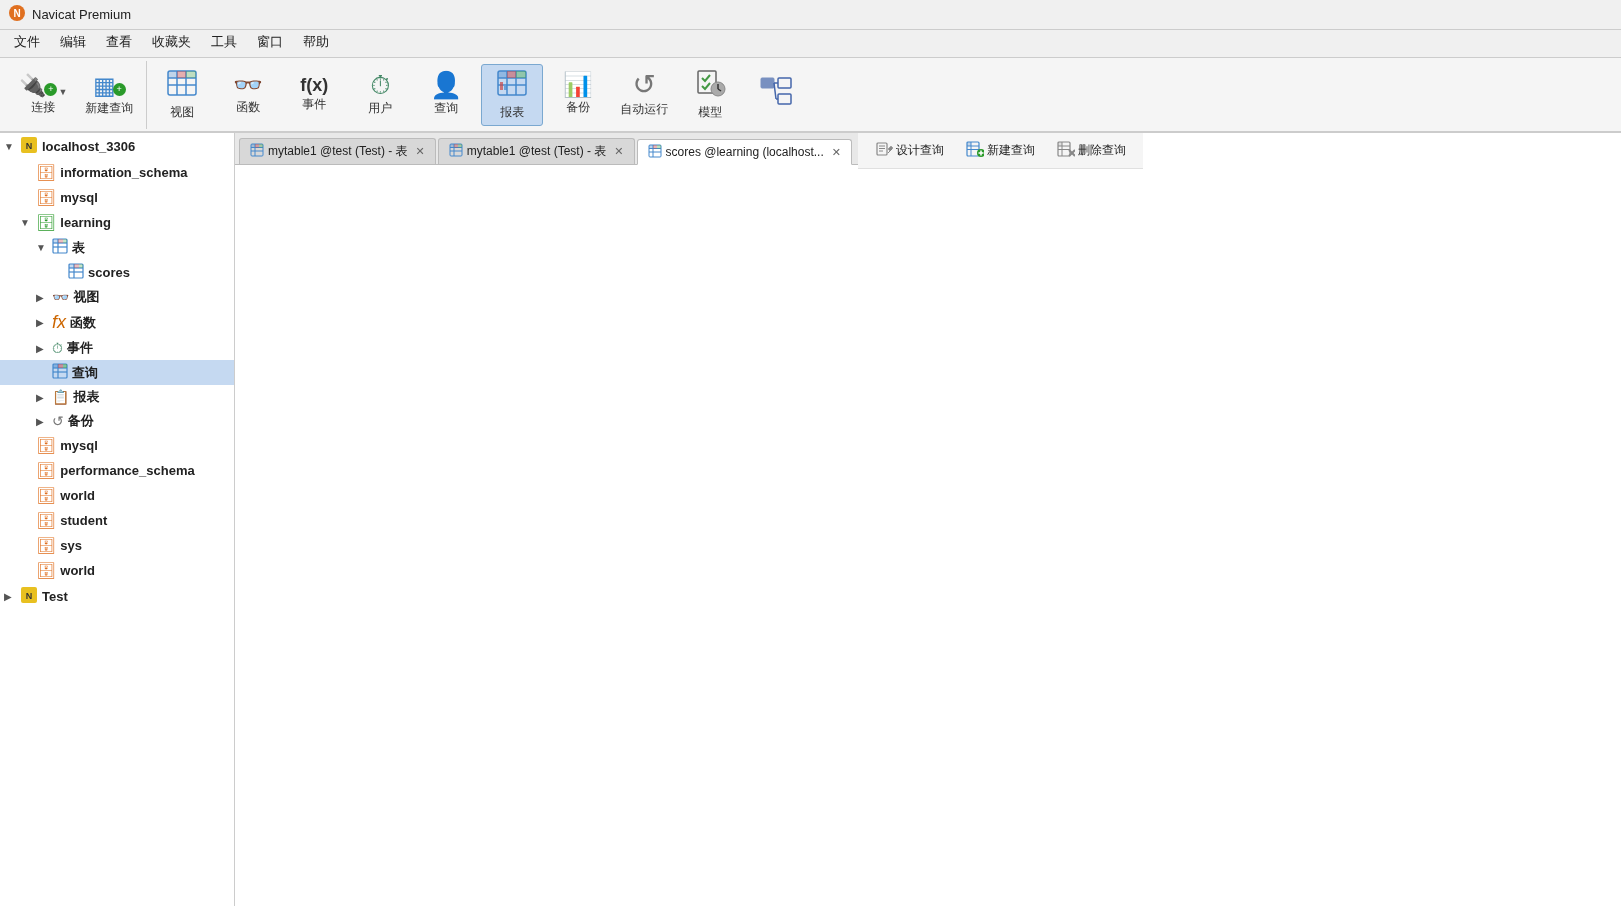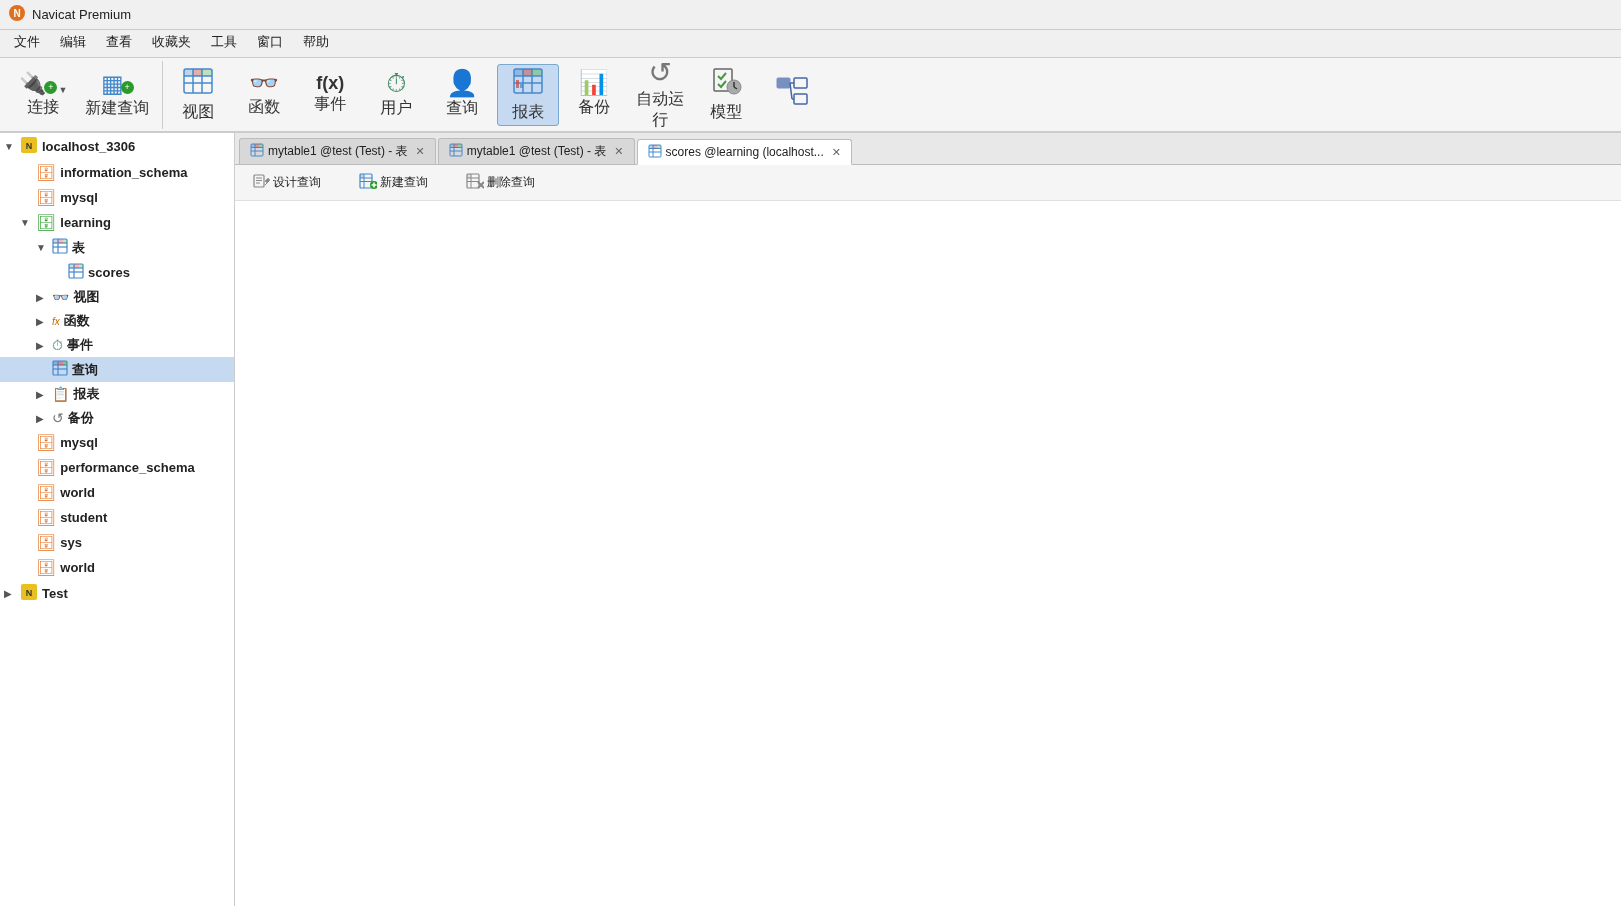--- a/index.html
+++ b/index.html
@@ -56,21 +56,21 @@
       justify-content: center;
       width: 62px;
       height: 62px;
       cursor: pointer;
       border: 1px solid transparent;
       border-radius: 3px;
       padding: 4px;
     }
     .toolbar-btn.active { background: #c5d9f1; border-color: #7aa8d0; }
     .toolbar-icon { font-size: 28px; line-height: 1; margin-bottom: 2px; }
-    .toolbar-label { font-size: 16px; color: #333; text-align: center; }
+    .toolbar-label { font-size: 12px; color: #333; text-align: center; }
 
     
     #main {
       display: flex;
       height: calc(100vh - 133px);
     }
 
     
     #sidebar {
       width: 235px;
@@ -78,21 +78,21 @@
       background: #fff;
       border-right: 1px solid #ccc;
       overflow-y: auto;
       overflow-x: hidden;
     }
 
     
     #rightpanel {
       flex: 1;
       display: flex;
-      flex-direction: column;
+      flex-direction: row;
       background: #fff;
     }
 
     
     #tabbar {
       height: 32px;
       display: flex;
       align-items: flex-end;
       background: #e8e8e8;
       border-bottom: 1px solid #bbb;
@@ -132,21 +132,21 @@
       border-bottom: none;
     }
     .obj-tab.active { background: #fff; border-color: #bbb; border-bottom: 1px solid #fff; margin-bottom: -1px; }
 
     
     #actionbar {
       height: 36px;
       display: flex;
       align-items: center;
       padding: 0 8px;
-      gap: 20px;
+      gap: 4px;
       border-bottom: 1px solid #e0e0e0;
       background: #f5f5f5;
     }
     .action-btn {
       display: flex;
       align-items: center;
       gap: 3px;
       padding: 3px 8px;
       font-size: 12px;
       cursor: pointer;
@@ -415,21 +415,21 @@
     </div>
 
     <div class="tree-item indent-2">
       <span class="tree-arrow">▶</span>
       <span style="margin-right:4px; font-size:14px; color:#8855bb;">👓</span>
       <span class="tree-label">视图</span>
     </div>
 
     <div class="tree-item indent-2">
       <span class="tree-arrow">▶</span>
-      <span style="margin-right:4px; font-size:10px; font-style:italic; font-weight:normal; color:#cc6600;">fx</span>
+      <span style="margin-right:4px; font-size:18px; font-style:italic; font-weight:normal; color:#cc6600;">fx</span>
       <span class="tree-label">函数</span>
     </div>
 
     <div class="tree-item indent-2">
       <span class="tree-arrow">▶</span>
       <span style="margin-right:4px; font-size:14px; color:#448866;">⏱</span>
       <span class="tree-label">事件</span>
     </div>
 
     <div class="tree-item indent-2 selected">

